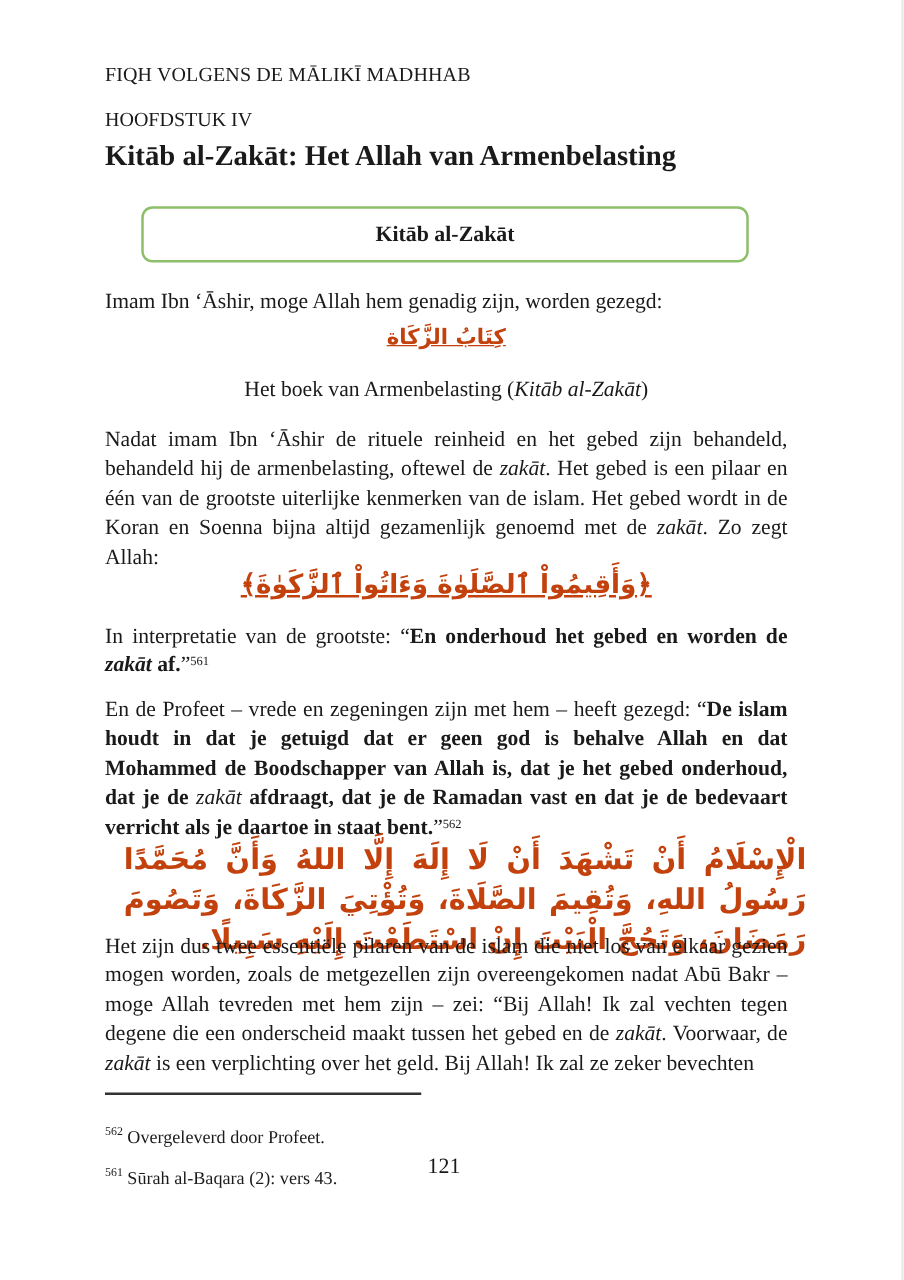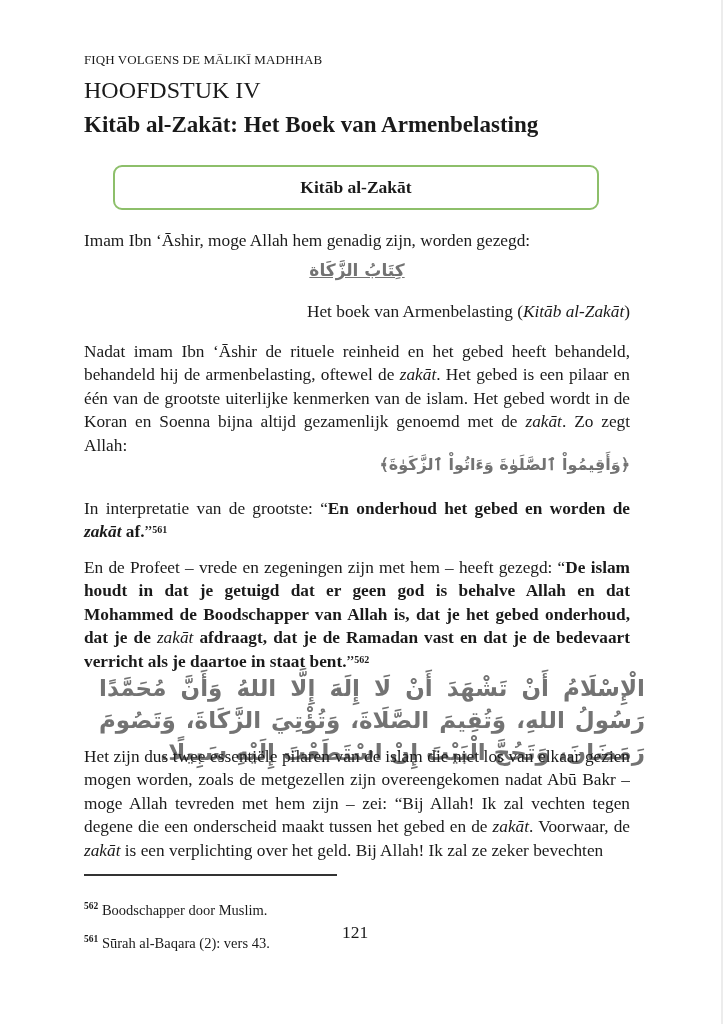--- a/index.html
+++ b/index.html
@@ -2,76 +2,76 @@
 <html><head>
 <meta charset="utf-8">
 <style>
   html, body { margin: 0; padding: 0; }
   body {
     width: 723px; height: 1024px; background: #ffffff; position: relative; overflow: hidden;
     font-family: "Liberation Serif", "DejaVu Serif", serif; color: #1a1a1a;
   }
   .edge { position: absolute; top: 0; right: 0; width: 2px; height: 1024px; background: #ececec; }
   .page { position: absolute; left: 84px; top: 0; width: 546px; }
-  .running-head { position: absolute; top: 52px; left: 0; font-size: 13px; letter-spacing: 0.1px; }
-  .chapter-num { position: absolute; top: 77px; left: 0; font-size: 24px; }
+  .running-head { position: absolute; top: 52px; left: 0; font-size: 16px; letter-spacing: 0.1px; }
+  .chapter-num { position: absolute; top: 88px; left: 0; font-size: 16px; }
   .chapter-title { position: absolute; top: 112px; left: 0; font-size: 23px; font-weight: bold; white-space: nowrap; }
   .title-box {
     position: absolute; top: 165px; left: 29px; width: 486px; height: 45px;
     border: 2px solid #8dbf6a; border-radius: 9px; box-sizing: border-box;
     display: flex; align-items: center; justify-content: center;
     font-size: 17.5px; font-weight: bold;
   }
   .p { position: absolute; left: 0; width: 546px; font-size: 17.3px; line-height: 23.4px; text-align: justify; }
   .p i { font-style: italic; }
   .center { text-align: center; }
   .arabic {
-    position: absolute; font-family: "DejaVu Sans", sans-serif; direction: rtl; font-weight: bold; color: #737373;
+    position: absolute; font-family: "DejaVu Sans", sans-serif; direction: rtl; font-weight: bold; color: #c2410c;
   }
   .ar-title { top: 260px; left: 0; width: 546px; text-align: center; font-size: 17px; text-decoration: underline; }
-  .ar-ayah { top: 455px; left: 0; width: 546px; text-align: right; font-size: 16px; }
+  .ar-ayah { top: 455px; left: 0; width: 546px; text-align: center; font-size: 21px; text-decoration: underline; }
   .ar-hadith { top: 672px; left: 15px; width: 546px; text-align: justify; font-size: 23px; line-height: 32px; }
-  sup { font-size: 10px; vertical-align: top; position: relative; top: -2px; font-weight: bold; }
+  sup { font-size: 10px; vertical-align: top; position: relative; top: -2px; font-weight: normal; }
   .fn-rule { position: absolute; top: 874px; left: 0; width: 253px; height: 1.5px; background: #333; }
   .fn { position: absolute; left: 0; font-size: 14.5px; }
   .fn sup { font-size: 9.5px; top: -1px; }
   .page-num { position: absolute; top: 922px; left: 258px; font-size: 17.5px; }
 </style>
 </head>
 <body>
 
 <div class="edge"></div>
 
 <div class="page">
   <div class="running-head">FIQH VOLGENS DE MĀLIKĪ MADHHAB</div>
   <div class="chapter-num">HOOFDSTUK IV</div>
-  <div class="chapter-title">Kitāb al-Zakāt: Het Boek van Armenbelasting</div>
+  <div class="chapter-title">Kitāb al-Zakāt: Het Allah van Armenbelasting</div>
 
   <div class="title-box">
     <span>Kitāb al-Zakāt</span>
   </div>
 
   <div class="p" style="top:229px;">
     <span>Imam Ibn ‘Āshir, moge Allah hem genadig zijn, worden gezegd:</span>
   </div>
 
   <div class="arabic ar-title">كِتَابُ الزَّكَاة</div>
 
-  <div class="p center" style="top:300px;text-align:right;"><span>Het boek van Armenbelasting (</span><i>Kitāb al-Zakāt</i><span>)</span></div>
+  <div class="p center" style="top:300px;"><span>Het boek van Armenbelasting (</span><i>Kitāb al-Zakāt</i><span>)</span></div>
 
-  <div class="p" style="top:340px;"><span>Nadat imam Ibn ‘Āshir de rituele reinheid en het gebed heeft behandeld, behandeld hij de armenbelasting, oftewel de </span><i>zakāt</i><span>. Het gebed is een pilaar en één van de grootste uiterlijke kenmerken van de islam. Het gebed wordt in de Koran en Soenna bijna altijd gezamenlijk genoemd met de </span><i>zakāt</i><span>. Zo zegt Allah:</span></div>
+  <div class="p" style="top:340px;"><span>Nadat imam Ibn ‘Āshir de rituele reinheid en het gebed zijn behandeld, behandeld hij de armenbelasting, oftewel de </span><i>zakāt</i><span>. Het gebed is een pilaar en één van de grootste uiterlijke kenmerken van de islam. Het gebed wordt in de Koran en Soenna bijna altijd gezamenlijk genoemd met de </span><i>zakāt</i><span>. Zo zegt Allah:</span></div>
 
   <div class="arabic ar-ayah">﴿وَأَقِيمُواْ ٱلصَّلَوٰةَ وَءَاتُواْ ٱلزَّكَوٰةَ﴾</div>
 
   <div class="p" style="top:497px;"><span>In interpretatie van de grootste: “</span><b>En onderhoud het gebed en worden de </b><b><i>zakāt</i></b><b> af.</b><span>”</span><sup>561</sup></div>
 
   <div class="p" style="top:556px;"><span>En de Profeet – vrede en zegeningen zijn met hem – heeft gezegd: “</span><b>De islam houdt in dat je getuigd dat er geen god is behalve Allah en dat Mohammed de Boodschapper van Allah is, dat je het gebed onderhoud, dat je de </b><i>zakāt</i><b> afdraagt, dat je de Ramadan vast en dat je de bedevaart verricht als je daartoe in staat bent.</b><span>”</span><sup>562</sup></div>
 
   <div class="arabic ar-hadith">الْإِسْلَامُ أَنْ تَشْهَدَ أَنْ لَا إِلَهَ إِلَّا اللهُ وَأَنَّ مُحَمَّدًا رَسُولُ اللهِ، وَتُقِيمَ الصَّلَاةَ، وَتُؤْتِيَ الزَّكَاةَ، وَتَصُومَ رَمَضَانَ، وَتَحُجَّ الْبَيْتَ إِنْ اسْتَطَعْتَ إِلَيْهِ سَبِيلًا.</div>
 
   <div class="p" style="top:745px;"><span>Het zijn dus twee essentiële pilaren van de islam die niet los van elkaar gezien mogen worden, zoals de metgezellen zijn overeengekomen nadat Abū Bakr – moge Allah tevreden met hem zijn – zei: “Bij Allah! Ik zal vechten tegen degene die een onderscheid maakt tussen het gebed en de </span><i>zakāt</i><span>. Voorwaar, de </span><i>zakāt</i><span> is een verplichting over het geld. Bij Allah! Ik zal ze zeker bevechten</span></div>
 
   <div class="fn-rule"></div>
   <div class="fn" style="top:935px;"><sup>561</sup> <span>Sūrah al-Baqara (2): vers 43.</span></div>
-  <div class="fn" style="top:902px;"><sup>562</sup> <span>Boodschapper door Muslim.</span></div>
+  <div class="fn" style="top:902px;"><sup>562</sup> <span>Overgeleverd door Profeet.</span></div>
 
   <div class="page-num">121</div>
 </div>
 
 </body></html>

